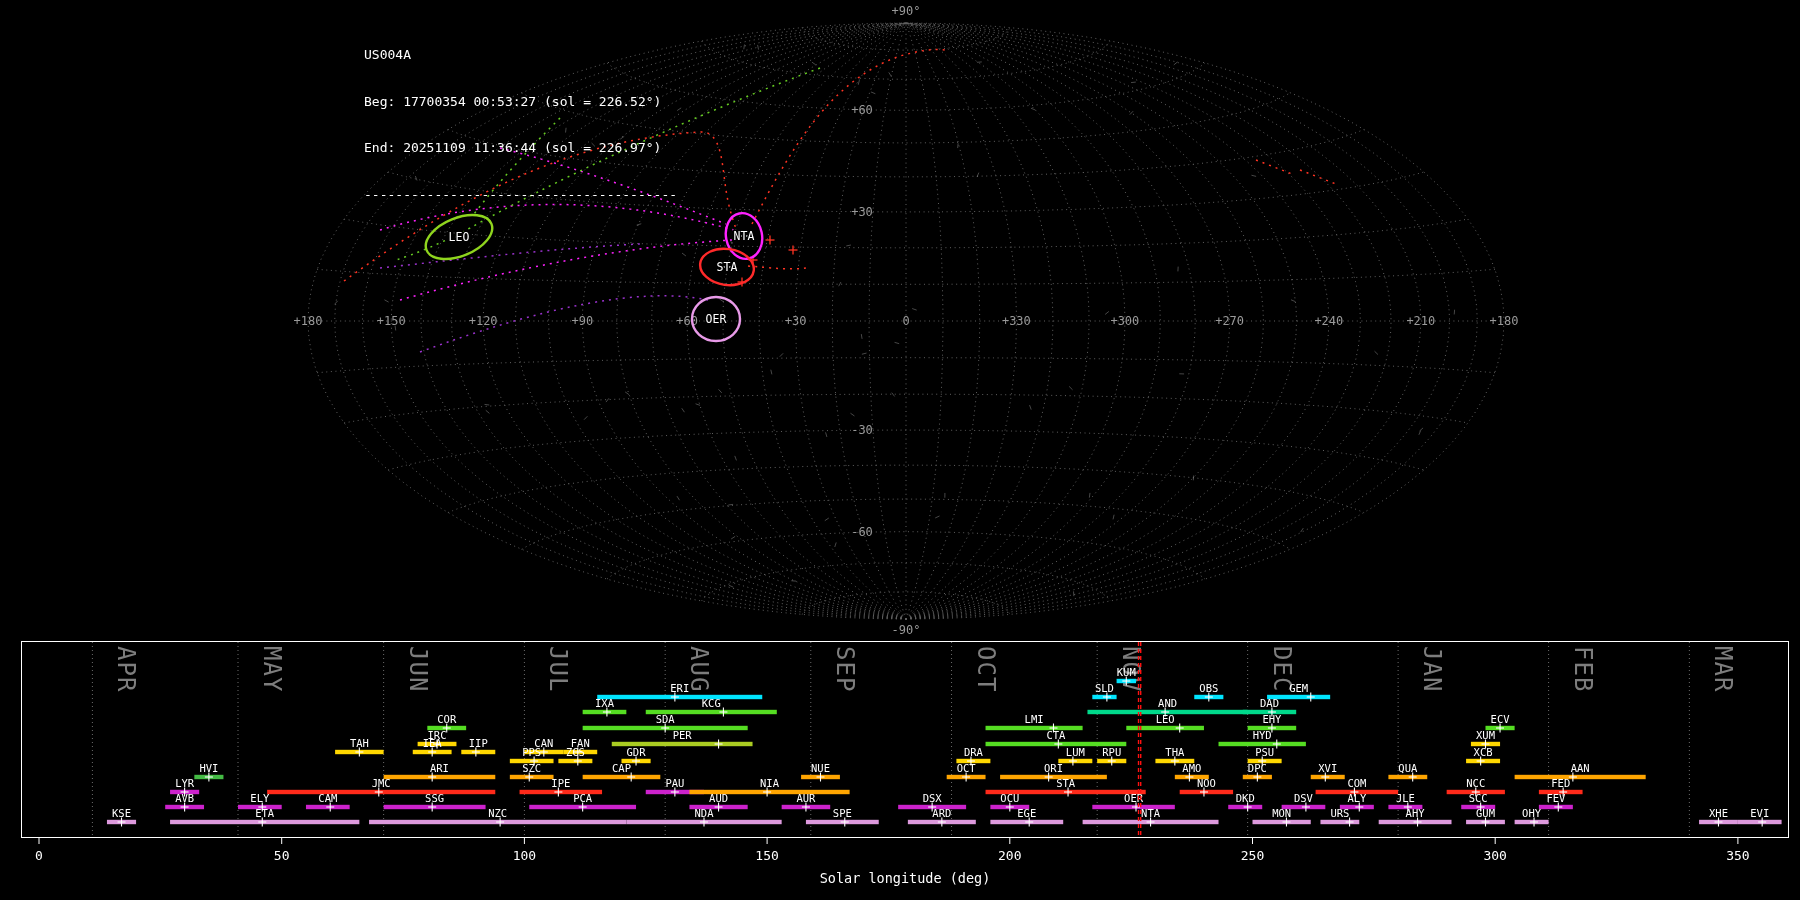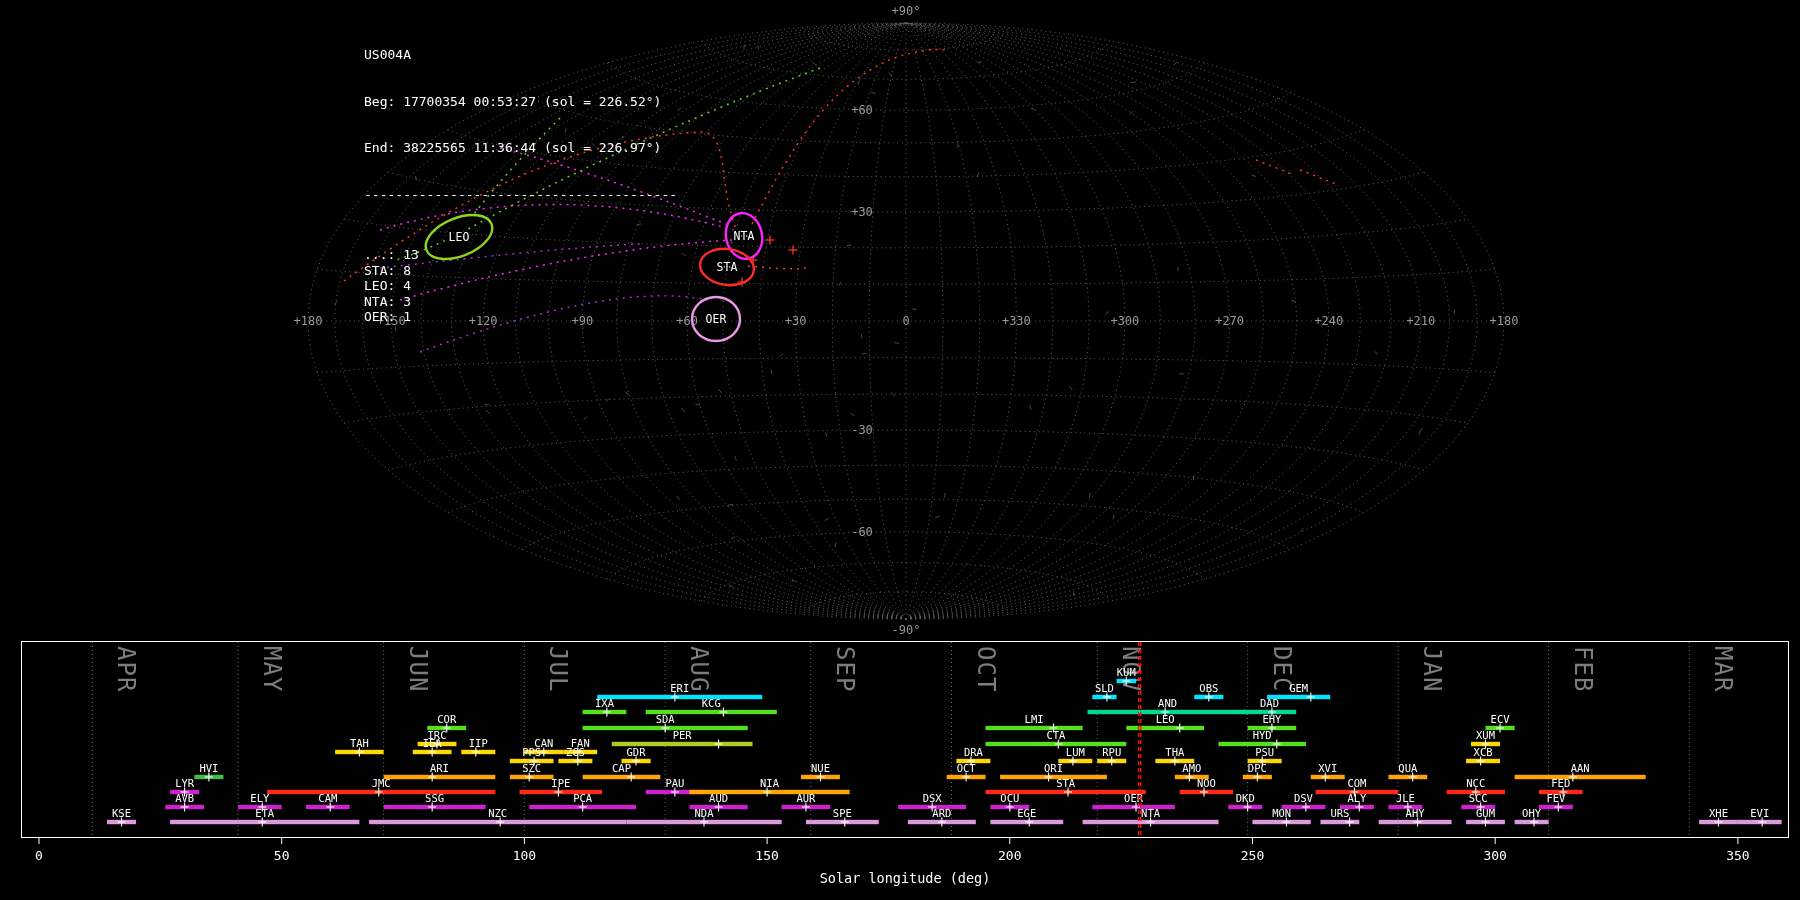--- a/index.html
+++ b/index.html
@@ -18,23 +18,22 @@
   .axis-title{fill:#fff;font-size:13.5px;}
   .month-label{fill:#7d7d7d;font-size:24px;letter-spacing:1px;}
   .radiant-label{fill:#fff;font-size:11.5px;paint-order:stroke;stroke:#000;stroke-width:3px;}
 </style>
 </head>
 <body>
 
 <div id="info">
   <div>US004A</div>
   <div>Beg: 17700354 00:53:27 (sol = 226.52°)</div>
-  <div>End: 38225565 11:36:44 (sol = 226.97°)</div>
+  <div>End: 20251109 11:36:44 (sol = 226.97°)</div>
   <div>----------------------------------------</div>
-  <div id="counts"><div>...: 13</div><div>STA: 8</div><div>LEO: 4</div><div>NTA: 3</div><div>OER: 1</div></div>
 </div>
 
 <svg id="sky" width="1800" height="640">
     <g stroke="#8f8f8f" stroke-width="1" fill="none" stroke-dasharray="1 3.6" opacity="0.68">
       <path d="M906.0,619.0L874.7,618.6L843.5,617.4L812.5,615.3L781.7,612.5L751.2,608.8L721.2,604.4L691.7,599.2L662.8,593.2L634.5,586.5L607.0,579.1L580.3,570.9L554.5,562.1L529.7,552.6L505.9,542.5L483.2,531.7L461.6,520.4L441.3,508.5L422.2,496.2L404.5,483.3L388.1,470.0L373.2,456.3L359.7,442.2L347.7,427.8L337.3,413.1L328.4,398.1L321.1,383.0L315.4,367.6L311.3,352.1L308.8,336.6L308.0,321.0L308.8,305.4L311.3,289.9L315.4,274.4L321.1,259.0L328.4,243.9L337.3,228.9L347.7,214.2L359.7,199.8L373.2,185.7L388.1,172.0L404.5,158.7L422.2,145.8L441.3,133.5L461.6,121.6L483.2,110.3L505.9,99.5L529.7,89.4L554.5,79.9L580.3,71.1L607.0,62.9L634.5,55.5L662.8,48.8L691.7,42.8L721.2,37.6L751.2,33.2L781.7,29.5L812.5,26.7L843.5,24.6L874.7,23.4L906.0,23.0"></path>
       <path d="M906.0,619.0L874.9,617.9L844.0,616.0L813.4,613.3L783.2,609.9L753.5,605.7L724.3,600.7L695.8,595.0L667.9,588.5L640.7,581.4L614.4,573.6L589.0,565.2L564.5,556.1L541.0,546.5L518.5,536.3L497.2,525.5L477.0,514.2L458.0,502.5L440.2,490.3L423.7,477.7L408.5,464.7L394.7,451.3L382.2,437.7L371.2,423.7L361.5,409.5L353.4,395.1L346.6,380.5L341.4,365.7L337.7,350.9L335.4,336.0L334.7,321.0L335.4,306.0L337.7,291.1L341.4,276.3L346.6,261.5L353.4,246.9L361.5,232.5L371.2,218.3L382.2,204.3L394.7,190.7L408.5,177.3L423.7,164.3L440.2,151.7L458.0,139.5L477.0,127.8L497.2,116.5L518.5,105.7L541.0,95.5L564.5,85.9L589.0,76.8L614.4,68.4L640.7,60.6L667.9,53.5L695.8,47.0L724.3,41.3L753.5,36.3L783.2,32.1L813.4,28.7L844.0,26.0L874.9,24.1L906.0,23.0"></path>
       <path d="M906.0,619.0L875.3,617.2L845.0,614.7L815.1,611.4L785.7,607.4L756.9,602.6L728.7,597.1L701.2,590.9L674.5,584.1L648.6,576.6L623.5,568.6L599.4,559.9L576.3,550.7L554.1,540.9L533.0,530.6L513.0,519.9L494.1,508.7L476.4,497.0L459.9,485.0L444.6,472.6L430.5,459.9L417.7,446.9L406.2,433.6L396.0,420.1L387.1,406.3L379.6,392.4L373.4,378.3L368.6,364.1L365.2,349.8L363.1,335.4L362.4,321.0L363.1,306.6L365.2,292.2L368.6,277.9L373.4,263.7L379.6,249.6L387.1,235.7L396.0,221.9L406.2,208.4L417.7,195.1L430.5,182.1L444.6,169.4L459.9,157.0L476.4,145.0L494.1,133.3L513.0,122.1L533.0,111.4L554.1,101.1L576.3,91.3L599.4,82.1L623.5,73.4L648.6,65.4L674.5,57.9L701.2,51.1L728.7,44.9L756.9,39.4L785.7,34.6L815.1,30.6L845.0,27.3L875.3,24.8L906.0,23.0"></path>
       <path d="M906.0,619.0L876.0,616.6L846.4,613.4L817.4,609.5L789.0,604.9L761.3,599.7L734.2,593.7L708.0,587.1L682.5,579.9L657.9,572.2L634.2,563.8L611.5,555.0L589.7,545.6L568.9,535.8L549.2,525.5L530.5,514.7L512.9,503.6L496.4,492.1L481.1,480.3L466.9,468.1L453.9,455.7L442.1,443.0L431.4,430.0L422.0,416.8L413.9,403.5L407.0,390.0L401.3,376.3L396.9,362.6L393.7,348.8L391.8,334.9L391.2,321.0L391.8,307.1L393.7,293.2L396.9,279.4L401.3,265.7L407.0,252.0L413.9,238.5L422.0,225.2L431.4,212.0L442.1,199.0L453.9,186.3L466.9,173.9L481.1,161.7L496.4,149.9L512.9,138.4L530.5,127.3L549.2,116.5L568.9,106.2L589.7,96.4L611.5,87.0L634.2,78.2L657.9,69.8L682.5,62.1L708.0,54.9L734.2,48.3L761.3,42.3L789.0,37.1L817.4,32.5L846.4,28.6L876.0,25.4L906.0,23.0"></path>
       <path d="M906.0,619.0L876.9,616.0L848.3,612.2L820.4,607.8L793.1,602.6L766.6,596.9L740.9,590.5L715.9,583.6L691.9,576.1L668.6,568.0L646.4,559.5L625.0,550.5L604.6,541.0L585.2,531.1L566.8,520.8L549.4,510.1L533.1,499.1L517.8,487.7L503.7,476.0L490.6,464.1L478.6,451.9L467.7,439.4L457.9,426.8L449.3,414.0L441.8,401.0L435.4,387.9L430.2,374.6L426.1,361.3L423.2,347.9L421.5,334.5L420.9,321.0L421.5,307.5L423.2,294.1L426.1,280.7L430.2,267.4L435.4,254.1L441.8,241.0L449.3,228.0L457.9,215.2L467.7,202.6L478.6,190.1L490.6,177.9L503.7,166.0L517.8,154.3L533.1,142.9L549.4,131.9L566.8,121.2L585.2,110.9L604.6,101.0L625.0,91.5L646.4,82.5L668.6,74.0L691.9,65.9L715.9,58.4L740.9,51.5L766.6,45.1L793.1,39.4L820.4,34.2L848.3,29.8L876.9,26.0L906.0,23.0"></path>
       <path d="M906.0,619.0L877.9,615.4L850.6,611.0L823.9,606.1L798.0,600.5L772.8,594.3L748.5,587.5L725.0,580.3L702.4,572.5L680.6,564.2L659.8,555.5L639.9,546.3L620.9,536.8L602.9,526.8L585.8,516.5L569.7,505.9L554.6,494.9L540.6,483.7L527.5,472.2L515.4,460.5L504.4,448.5L494.4,436.3L485.5,424.0L477.5,411.4L470.7,398.8L464.9,386.0L460.1,373.1L456.4,360.2L453.7,347.1L452.1,334.1L451.6,321.0L452.1,307.9L453.7,294.9L456.4,281.8L460.1,268.9L464.9,256.0L470.7,243.2L477.5,230.6L485.5,218.0L494.4,205.7L504.4,193.5L515.4,181.5L527.5,169.8L540.6,158.3L554.6,147.1L569.7,136.1L585.8,125.5L602.9,115.2L620.9,105.2L639.9,95.7L659.8,86.5L680.6,77.8L702.4,69.5L725.0,61.7L748.5,54.5L772.8,47.7L798.0,41.5L823.9,35.9L850.6,31.0L877.9,26.6L906.0,23.0"></path>

